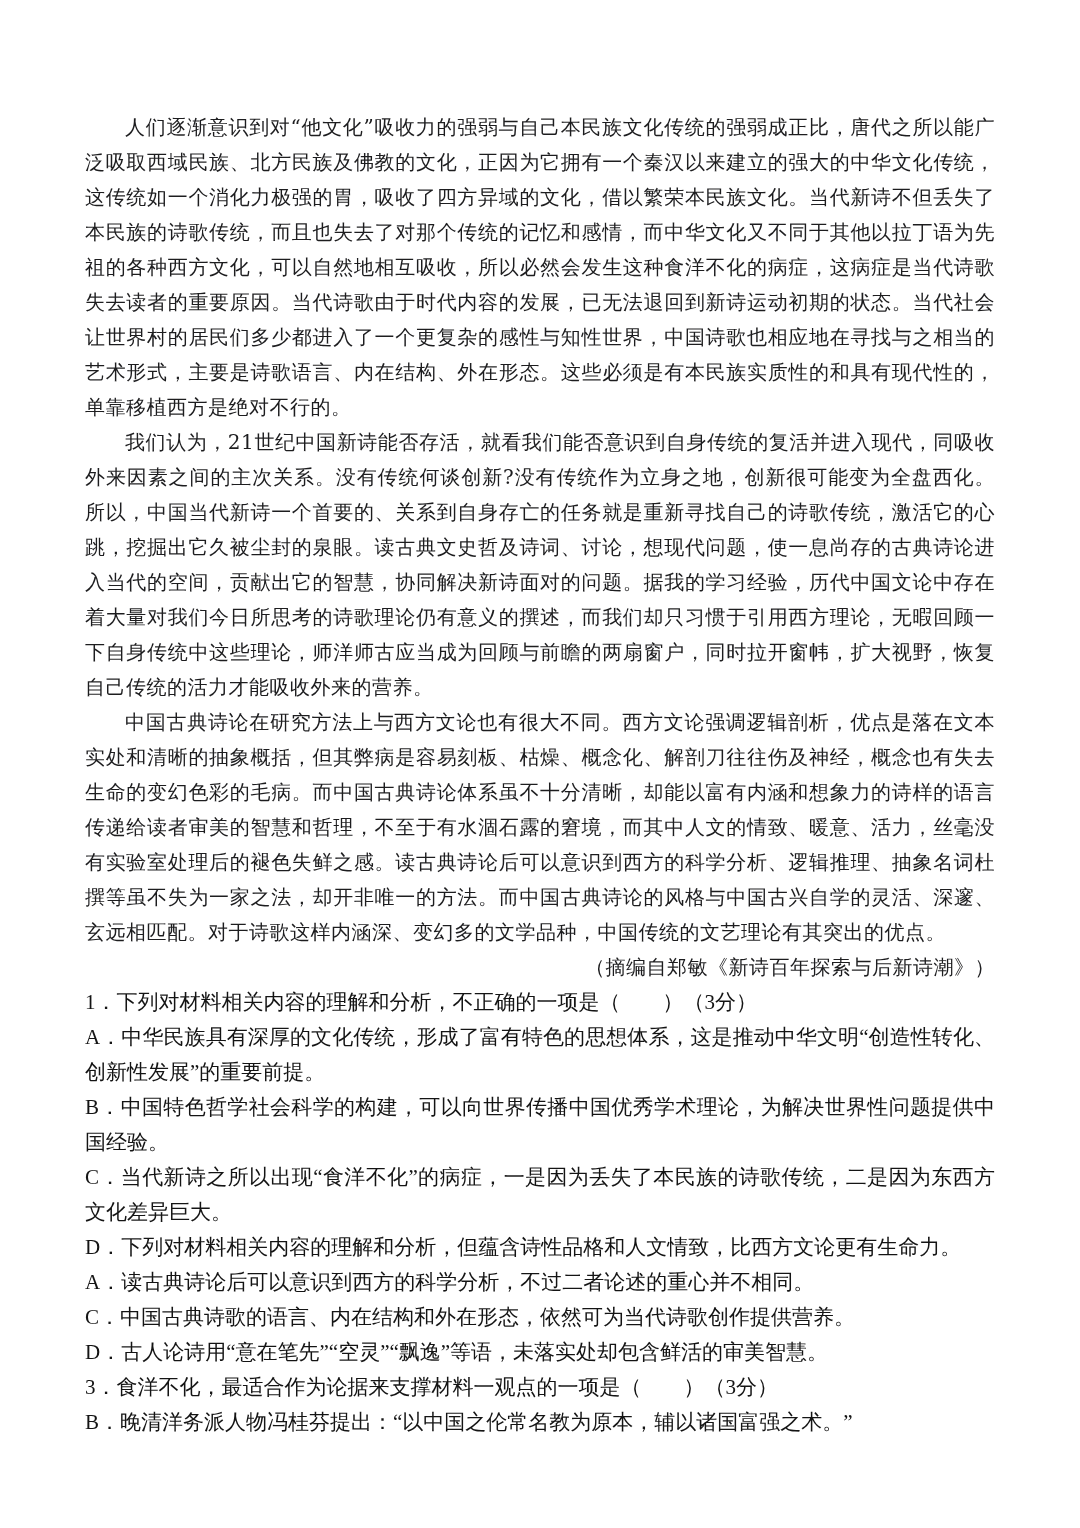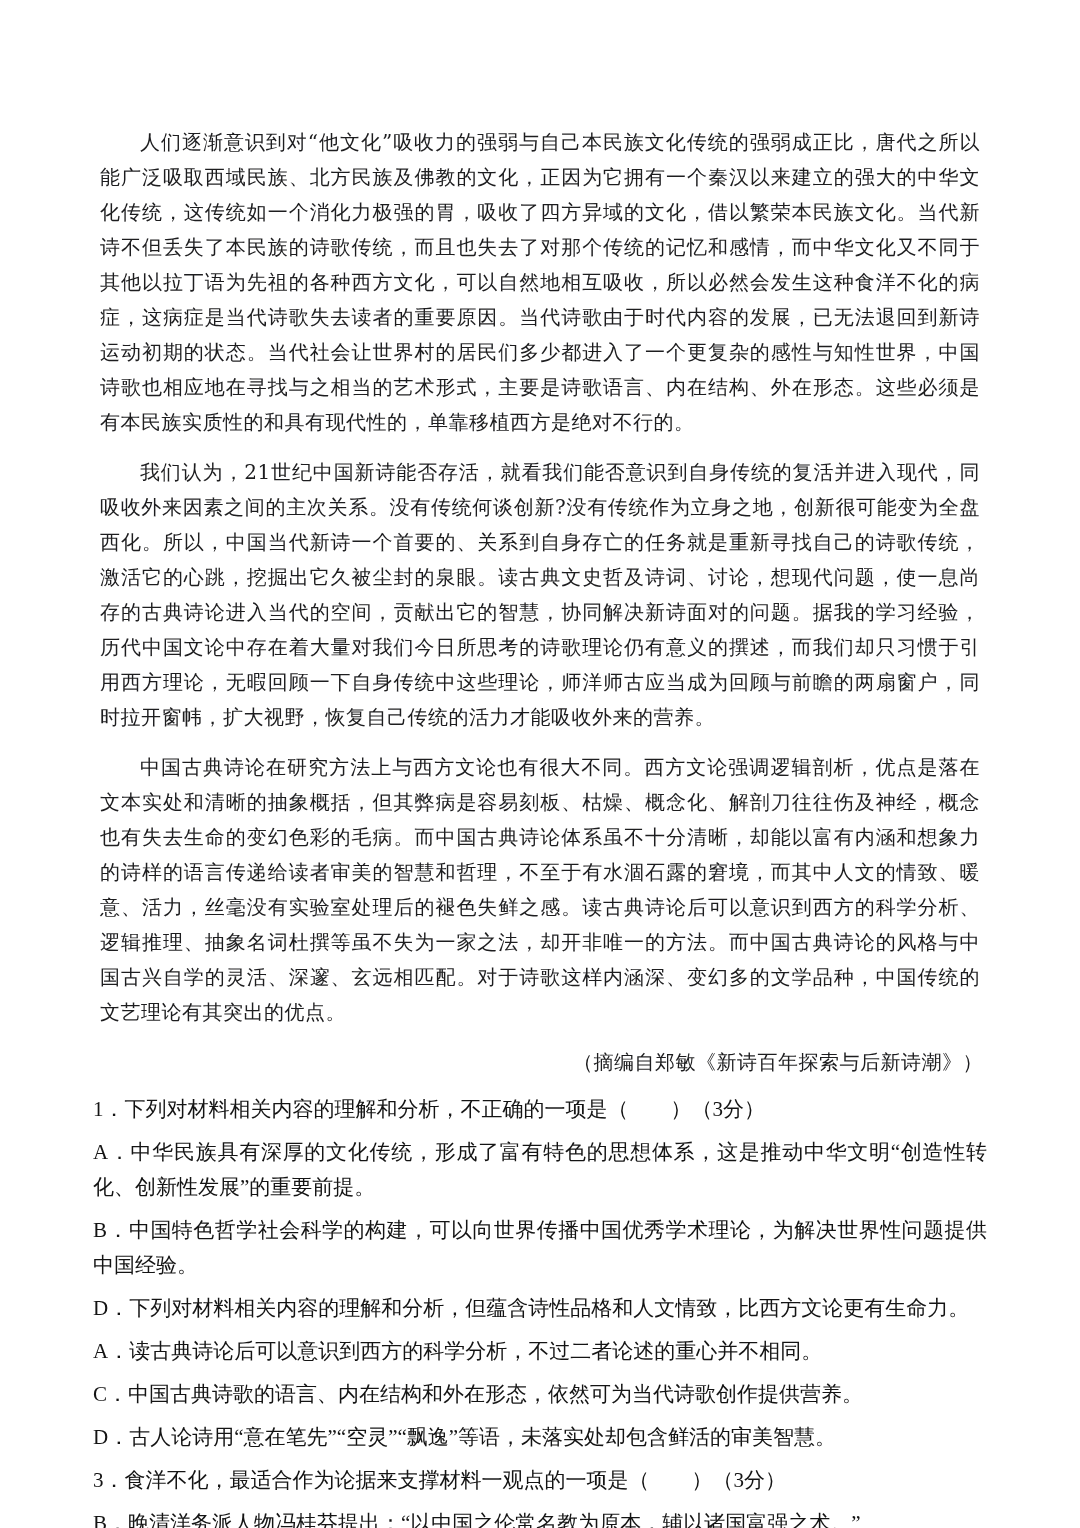--- a/index.html
+++ b/index.html
@@ -14,41 +14,41 @@
   }
   .page {
     box-sizing: border-box;
     width: 1080px;
     height: 1528px;
     padding: 110px 85px 0 85px;
     background: #ffffff;
   }
   
   .para {
-    margin: 15px;
+    margin: 0;
     font-family: "DejaVu Serif", serif;
     font-size: 20px;
     line-height: 35px;
     color: #1d1d1f;
     text-align: justify;
     text-indent: 2em;
     letter-spacing: 0.5px;
   }
   .attribution {
-    margin: 12px;
+    margin: 0;
     font-family: "DejaVu Serif", serif;
     font-size: 20px;
     line-height: 35px;
     color: #1d1d1f;
     text-align: right;
     letter-spacing: 0.5px;
   }
   
   .stem, .option {
-    margin: 8px;
+    margin: 0;
     font-family: "Liberation Serif", serif;
     font-size: 21px;
     line-height: 35px;
     color: #141414;
     text-align: justify;
     text-indent: 0;
   }
   .qnum, .olabel {
     display: inline;
   }
@@ -64,20 +64,21 @@
     <p class="para">中国古典诗论在研究方法上与西方文论也有很大不同。西方文论强调逻辑剖析，优点是落在文本实处和清晰的抽象概括，但其弊病是容易刻板、枯燥、概念化、解剖刀往往伤及神经，概念也有失去生命的变幻色彩的毛病。而中国古典诗论体系虽不十分清晰，却能以富有内涵和想象力的诗样的语言传递给读者审美的智慧和哲理，不至于有水涸石露的窘境，而其中人文的情致、暖意、活力，丝毫没有实验室处理后的褪色失鲜之感。读古典诗论后可以意识到西方的科学分析、逻辑推理、抽象名词杜撰等虽不失为一家之法，却开非唯一的方法。而中国古典诗论的风格与中国古兴自学的灵活、深邃、玄远相匹配。对于诗歌这样内涵深、变幻多的文学品种，中国传统的文艺理论有其突出的优点。</p>
     <p class="attribution">（摘编自郑敏《新诗百年探索与后新诗潮》）</p>
   </section>
 
   <section class="questions">
 
     <div class="question">
       <p class="stem"><span class="qnum">1．</span><span>下列对材料相关内容的理解和分析，不正确的一项是（　　）（3分）</span></p>
       <p class="option"><span class="olabel">A．</span><span>中华民族具有深厚的文化传统，形成了富有特色的思想体系，这是推动中华文明“创造性转化、创新性发展”的重要前提。</span></p>
       <p class="option"><span class="olabel">B．</span><span>中国特色哲学社会科学的构建，可以向世界传播中国优秀学术理论，为解决世界性问题提供中国经验。</span></p>
+      <p class="option"><span class="olabel">C．</span><span>当代新诗之所以出现“食洋不化”的病症，一是因为丢失了本民族的诗歌传统，二是因为东西方文化差异巨大。</span></p>
       <p class="option"><span class="olabel">D．</span><span>下列对材料相关内容的理解和分析，但蕴含诗性品格和人文情致，比西方文论更有生命力。</span></p>
     </div>
 
     <div class="question">
       <p class="option"><span class="olabel">A．</span><span>读古典诗论后可以意识到西方的科学分析，不过二者论述的重心并不相同。</span></p>
       <p class="option"><span class="olabel">C．</span><span>中国古典诗歌的语言、内在结构和外在形态，依然可为当代诗歌创作提供营养。</span></p>
       <p class="option"><span class="olabel">D．</span><span>古人论诗用“意在笔先”“空灵”“飘逸”等语，未落实处却包含鲜活的审美智慧。</span></p>
     </div>
 
     <div class="question">

